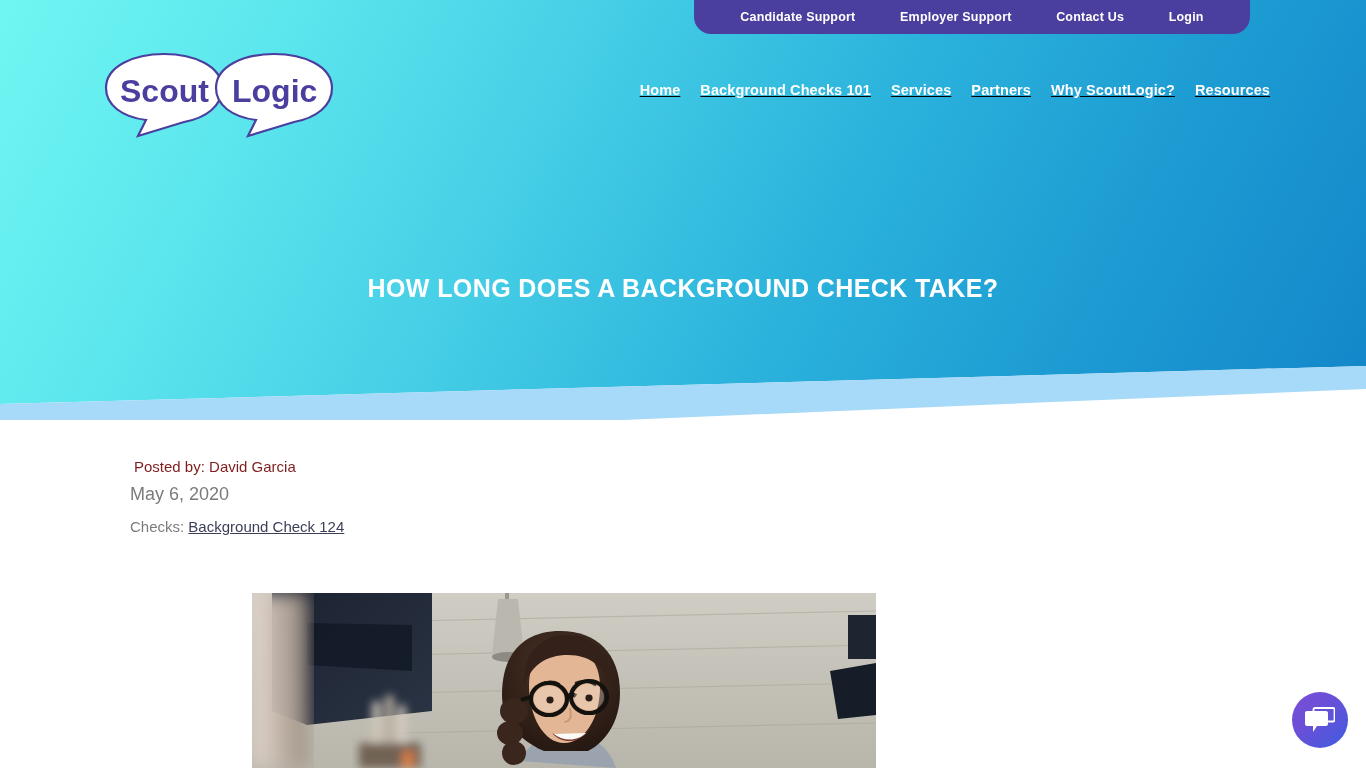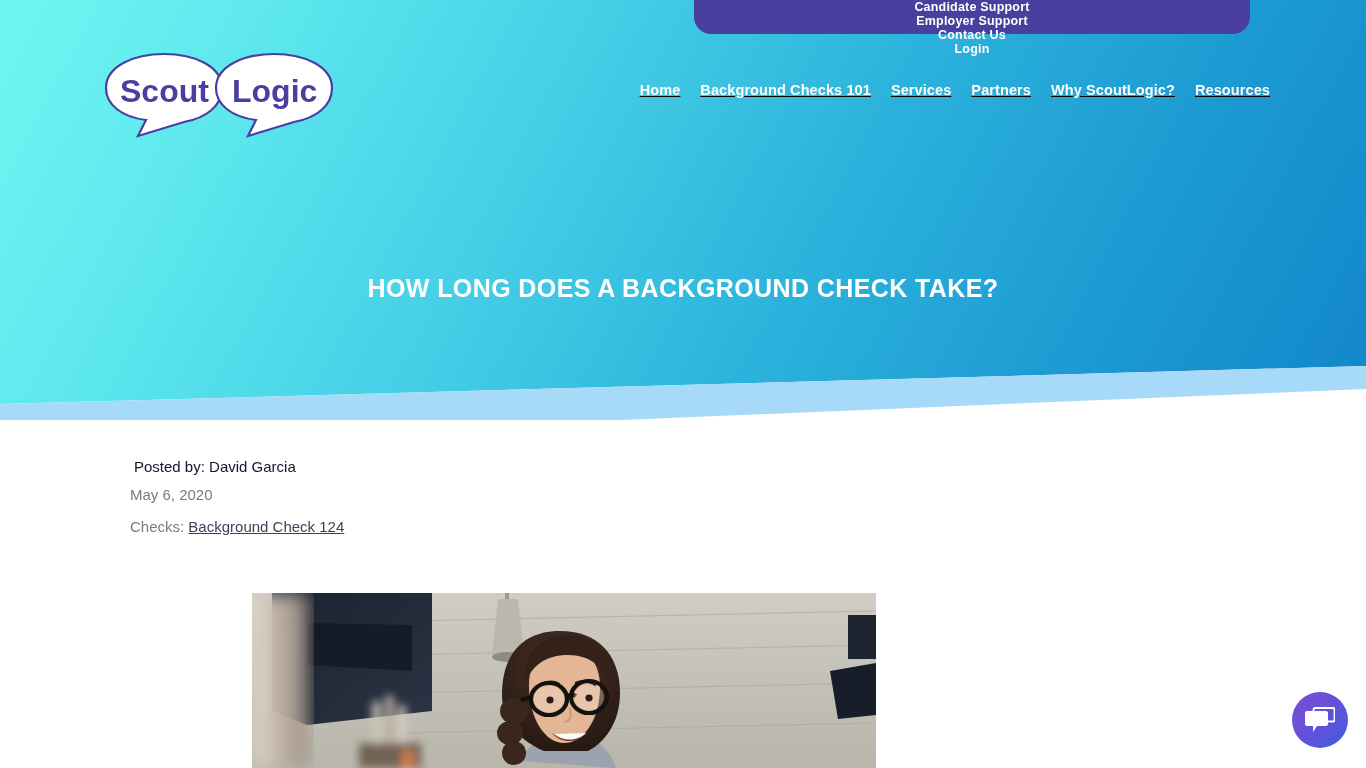--- a/index.html
+++ b/index.html
@@ -38,21 +38,20 @@
     position:absolute;
     left:694px; top:0;
     width:556px; height:34px;
     background:#4a3f9f;
     border-radius:0 0 17px 17px;
     display:flex;
     align-items:center;
     justify-content:space-around;
     padding:0 24px;
     z-index:6;
-    flex-direction:column;
   }
   .topbar a {
     color:#ffffff;
     font-size:12.5px;
     font-weight:bold;
     text-decoration:none;
     letter-spacing:.2px;
     white-space:nowrap;
   }
 
@@ -99,26 +98,26 @@
   }
 
   
   .post-meta {
     position:absolute;
     left:130px; top:456px;
     z-index:4;
   }
   .meta-author {
     font-size:15px;
-    color:#0f172a;
+    color:#7f1d1d;
     padding-left:4px;
     line-height:21px;
   }
   .meta-date {
-    font-size:15px;
+    font-size:18px;
     color:#7b7b7b;
     line-height:21px;
     margin-top:7px;
   }
   .meta-topics {
     font-size:15px;
     color:#7b7b7b;
     margin-top:13px;
   }
   .meta-topics a {

